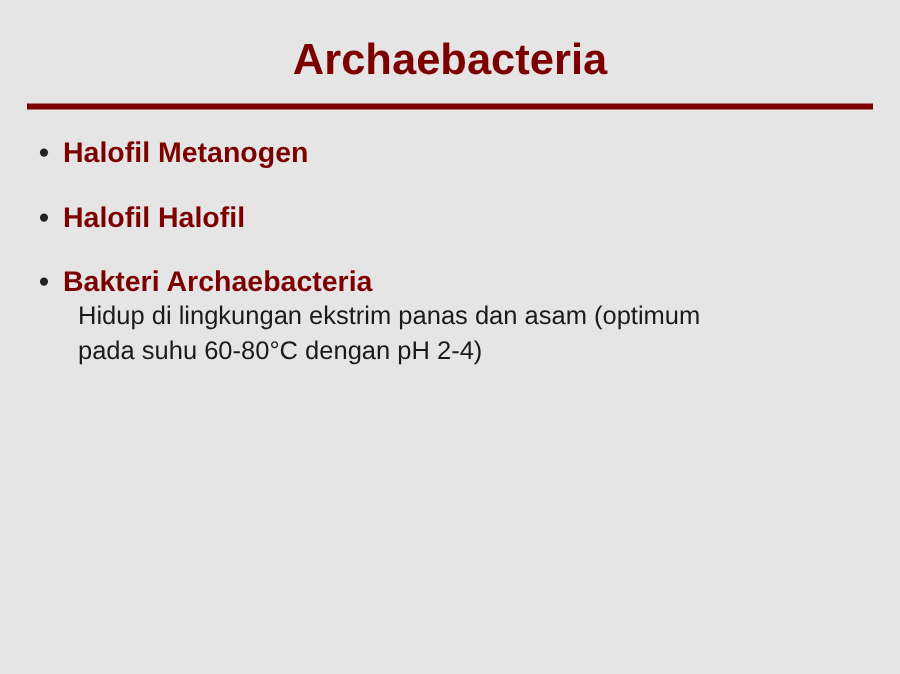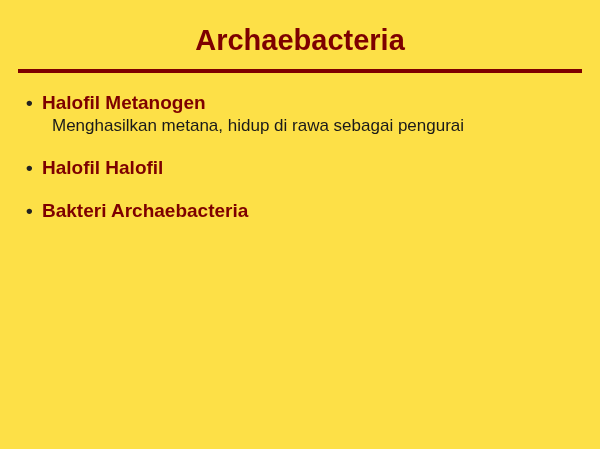--- a/index.html
+++ b/index.html
@@ -10,21 +10,21 @@
     width: 600px;
     height: 449px;
     background: #f7f5d2;
     font-family: "Liberation Sans", sans-serif;
     overflow: hidden;
   }
   .slide {
     position: relative;
     width: 600px;
     height: 449px;
-    background: #fde047;
+    background: #e5e5e5;
     box-sizing: border-box;
     padding: 0;
   }
   .slide-title {
     text-align: center;
     font-size: 29px;
     font-weight: bold;
     color: #7d0000;
     letter-spacing: 0px;
     padding-top: 24px;
@@ -78,31 +78,32 @@
   <div class="slide-title">Archaebacteria</div>
   <div class="title-rule"></div>
 
   <div class="content">
 
     <div class="bullet-block">
       <div class="bullet-head">
         <span class="bullet-dot">•</span>
         <span class="bullet-head-text">Halofil Metanogen</span>
       </div>
-      <div class="bullet-body">Menghasilkan metana, hidup di rawa sebagai pengurai</div>
     </div>
 
     <div class="bullet-block">
       <div class="bullet-head">
         <span class="bullet-dot">•</span>
         <span class="bullet-head-text">Halofil Halofil</span>
       </div>
     </div>
 
     <div class="bullet-block">
       <div class="bullet-head">
         <span class="bullet-dot">•</span>
         <span class="bullet-head-text">Bakteri Archaebacteria</span>
       </div>
+      <div class="bullet-body">Hidup di lingkungan ekstrim panas dan asam (optimum
+pada suhu 60-80°C dengan pH 2-4)</div>
     </div>
 
   </div>
 </div>
 
 </body></html>

